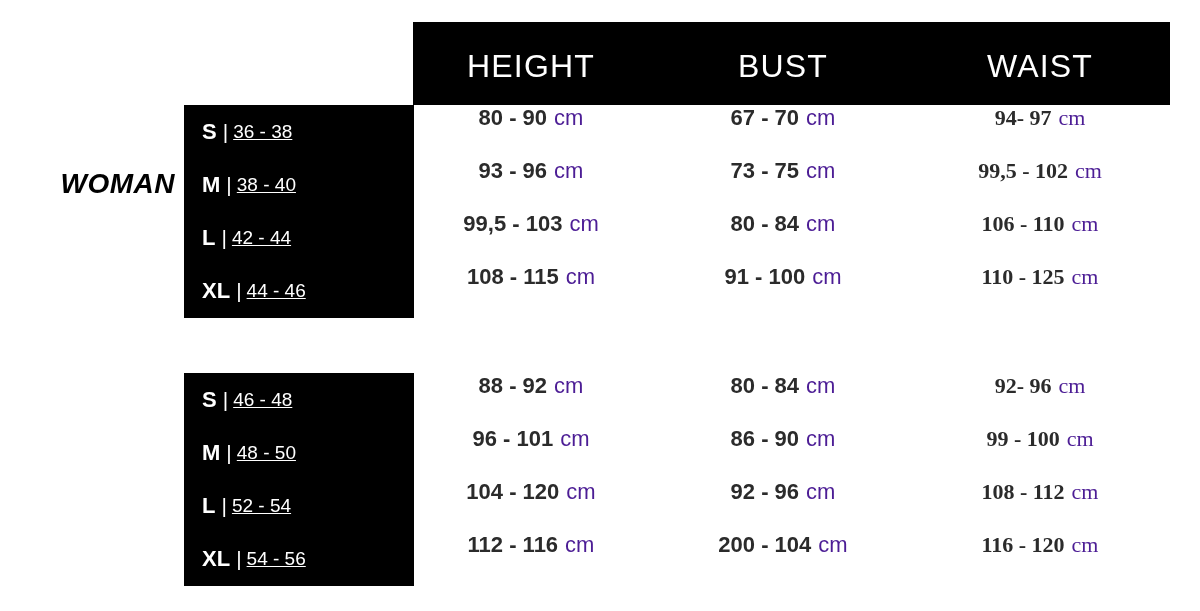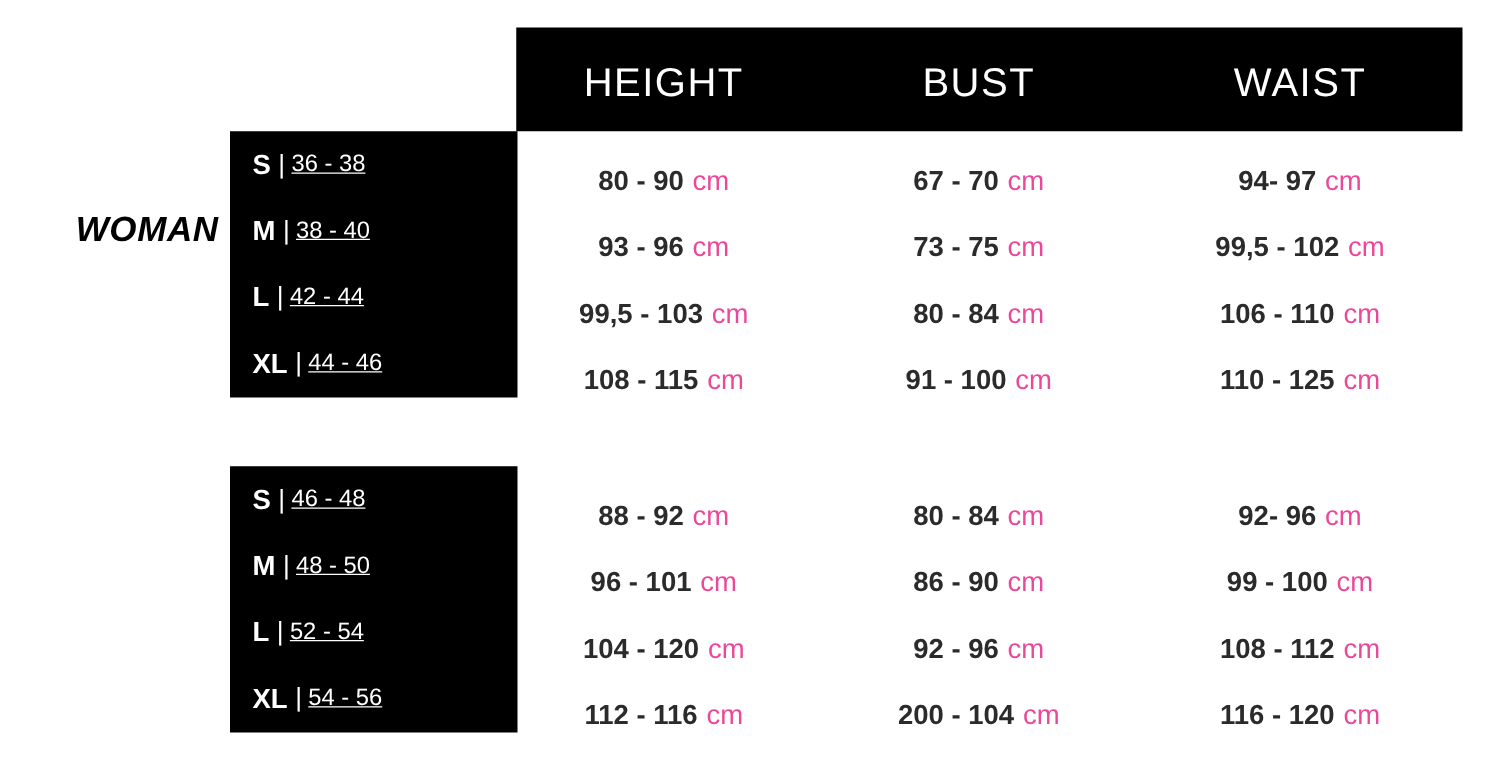--- a/index.html
+++ b/index.html
@@ -104,38 +104,38 @@
     font-size: 19px;
     text-decoration: underline;
   }
 
   .meas {
     position: absolute;
     top: 0;
     height: 53px;
     width: 250px;
     display: flex;
-    align-items: flex-end;
+    align-items: flex-start;
     justify-content: center;
     font-size: 22px;
     color: #3a3a3a;
     white-space: nowrap;
   }
   .meas .val {
     font-weight: bold;
     color: #2b2b2b;
   }
   .meas .unit {
     font-weight: 400;
     margin-left: 7px;
-    color: #ec4899;
+    color: #4c1d95;
   }
   .m-height { left: 222px; }
   .m-bust   { left: 474px; }
-  .m-waist  { left: 731px; }
+  .m-waist  { left: 731px; font-family: Liberation Serif, serif; }
 </style>
 </head>
 <body>
 
 <div class="sheet">
 
   <div class="hdr-band"></div>
 
   <div class="hdr-label hdr-height">HEIGHT</div>
   <div class="hdr-label hdr-bust">BUST</div>

